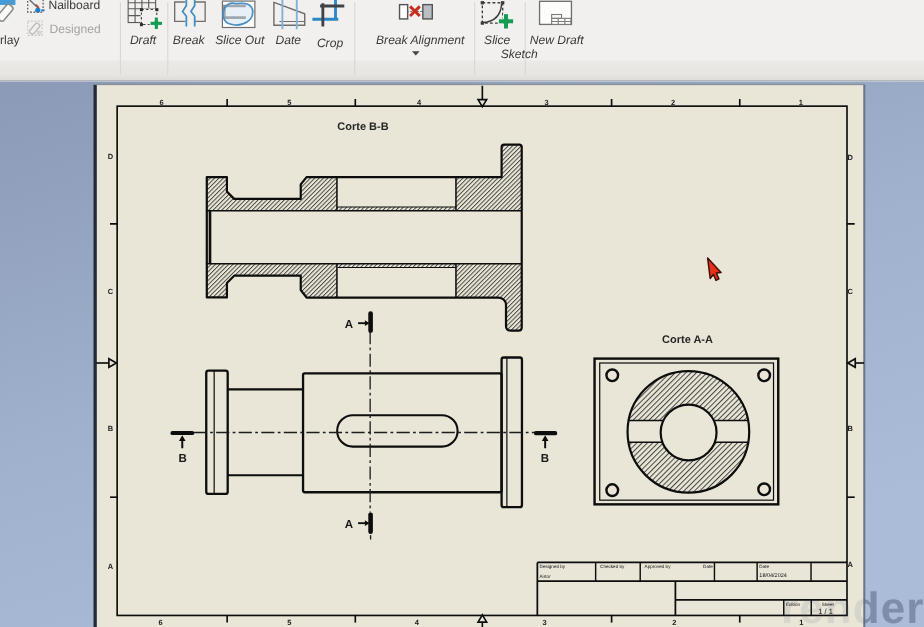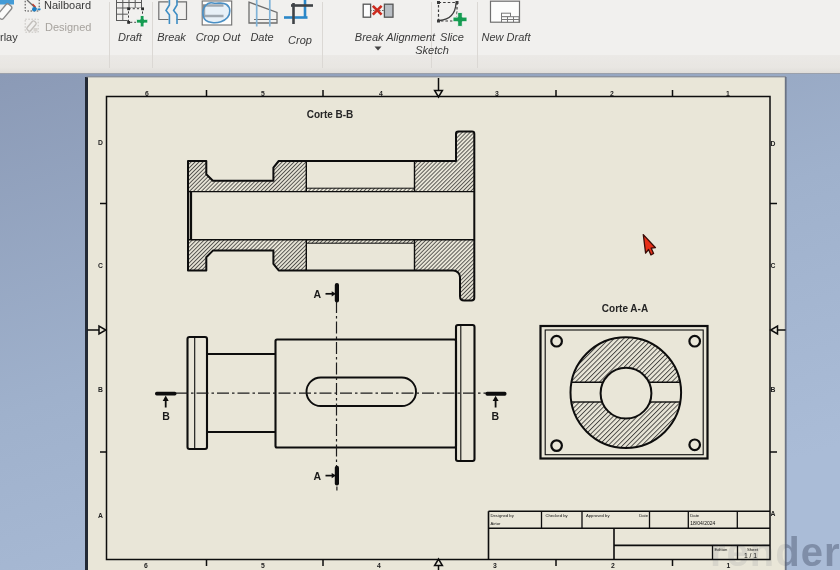--- a/index.html
+++ b/index.html
@@ -79,21 +79,21 @@
       <path d="M20,0 v5 l-3.4,5.5 l3.4,4.3 v9.2"></path>
     </g>
   </svg>
   <div class="lbl lblc" style="left:171.5px;top:30.5px">Break</div>
 
   <svg class="icon" style="left:201px;top:0" width="34" height="28">
     <rect x="1.2" y="1" width="29.5" height="24" fill="#fdfdfc" stroke="#6f6f6f" stroke-width="1.1"></rect>
     <path d="M22.5,5.5 H3 V16 H22.5" fill="none" stroke="#8a8a8a" stroke-width="2.4"></path>
     <path d="M2,15 C1,8 6,1.5 12,3 C17,4.2 21,1.5 25.5,4.5 C30,7.5 29.5,14 26.5,17.5 C23.5,21 17,23.5 11,22.5 C5.5,21.6 3,20 2,15 Z" fill="rgba(195,218,238,0.38)" stroke="#4a8fc4" stroke-width="1.6"></path>
   </svg>
-  <div class="lbl lblc" style="left:218px;top:30.5px">Crop Out</div>
+  <div class="lbl lblc" style="left:218px;top:30.5px">Slice Out</div>
 
   <svg class="icon" style="left:246px;top:0" width="34" height="28">
     <path d="M3,2.2 L31,12.5 V23 H3 Z" fill="none" stroke="#6e6e6e" stroke-width="1.3"></path>
     <line x1="8" y1="19.5" x2="31" y2="19.5" stroke="#6e6e6e" stroke-width="1"></line>
     <line x1="10.7" y1="0" x2="10.7" y2="26.5" stroke="#7fb2d8" stroke-width="1.7"></line>
     <line x1="23.8" y1="0" x2="23.8" y2="26.5" stroke="#7fb2d8" stroke-width="1.7"></line>
   </svg>
   <div class="lbl lblc" style="left:262px;top:30.5px">Date</div>
 
   <svg class="icon" style="left:283px;top:0" width="32" height="26">
@@ -110,37 +110,37 @@
 
   <svg class="icon" style="left:362px;top:3px" width="34" height="16">
     <line x1="2" y1="7.5" x2="30" y2="7.5" stroke="#666" stroke-width="1" stroke-dasharray="1.6 1.4"></line>
     <rect x="1.2" y="1.2" width="7.4" height="13" fill="#fdfdfd" stroke="#555" stroke-width="1.3"></rect>
     <rect x="22.4" y="1.2" width="8.6" height="13" fill="#b9bec4" stroke="#555" stroke-width="1.3"></rect>
     <g stroke="#cc2a1e" stroke-width="2.6">
         <line x1="10.8" y1="2.8" x2="19.6" y2="11.6"></line>
         <line x1="19.6" y1="2.8" x2="10.8" y2="11.6"></line>
       </g>
   </svg>
-  <div class="lbl lblc" style="left:395px;top:30.5px">Break Alignment</div>
+  <div class="lbl lblc" style="left:382px;top:30.5px">Break Alignment</div>
   <svg class="icon" style="left:374px;top:46px" width="10" height="6">
       <polygon points="0.5,0.5 7.5,0.5 4,4.5" fill="#444"></polygon>
     </svg>
 
   <svg class="icon" style="left:436px;top:0" width="34" height="28">
     <rect x="2.5" y="2.5" width="18.5" height="18.5" fill="none" stroke="#3c3c3c" stroke-width="1.2" stroke-dasharray="2.6 2"></rect>
     <path d="M3.5,20.5 Q19,19 20,3.5" fill="none" stroke="#3c3c3c" stroke-width="1.3"></path>
     <g fill="#3c3c3c">
       <rect x="1" y="1" width="3" height="3"></rect>
         <rect x="19.5" y="1" width="3" height="3"></rect>
       <rect x="1" y="19.5" width="3" height="3"></rect>
     </g>
     <path d="M21.7,12.4 h4.6 v4.7 h4.7 v4.6 h-4.7 v4.7 h-4.6 v-4.7 h-4.7 v-4.6 h4.7 z" fill="#169c52" stroke="#f6f6f5" stroke-width="0.9"></path>
   </svg>
   <div class="lbl lblc" style="left:452px;top:30.5px">Slice</div>
-  <div class="lbl lblc" style="left:432px;top:43.5px">Sketch</div>
+  <div class="lbl lblc" style="left:472px;top:43.5px">Sketch</div>
 
   <svg class="icon" style="left:489px;top:0" width="34" height="25">
     <rect x="1.5" y="1.2" width="29" height="21" fill="#fdfdfc" stroke="#6f6f6f" stroke-width="1.2"></rect>
     <g fill="#fdfdfc" stroke="#7a7a7a" stroke-width="1">
       <rect x="12.5" y="13.2" width="9" height="3.5"></rect>
       <rect x="12.5" y="16.7" width="17.5" height="5.5"></rect>
     </g>
     <line x1="12.5" y1="19.5" x2="30" y2="19.5" stroke="#7a7a7a" stroke-width="1"></line>
     <line x1="18.5" y1="16.7" x2="18.5" y2="22.2" stroke="#7a7a7a" stroke-width="1"></line>
     <line x1="24.5" y1="16.7" x2="24.5" y2="22.2" stroke="#7a7a7a" stroke-width="1"></line>

